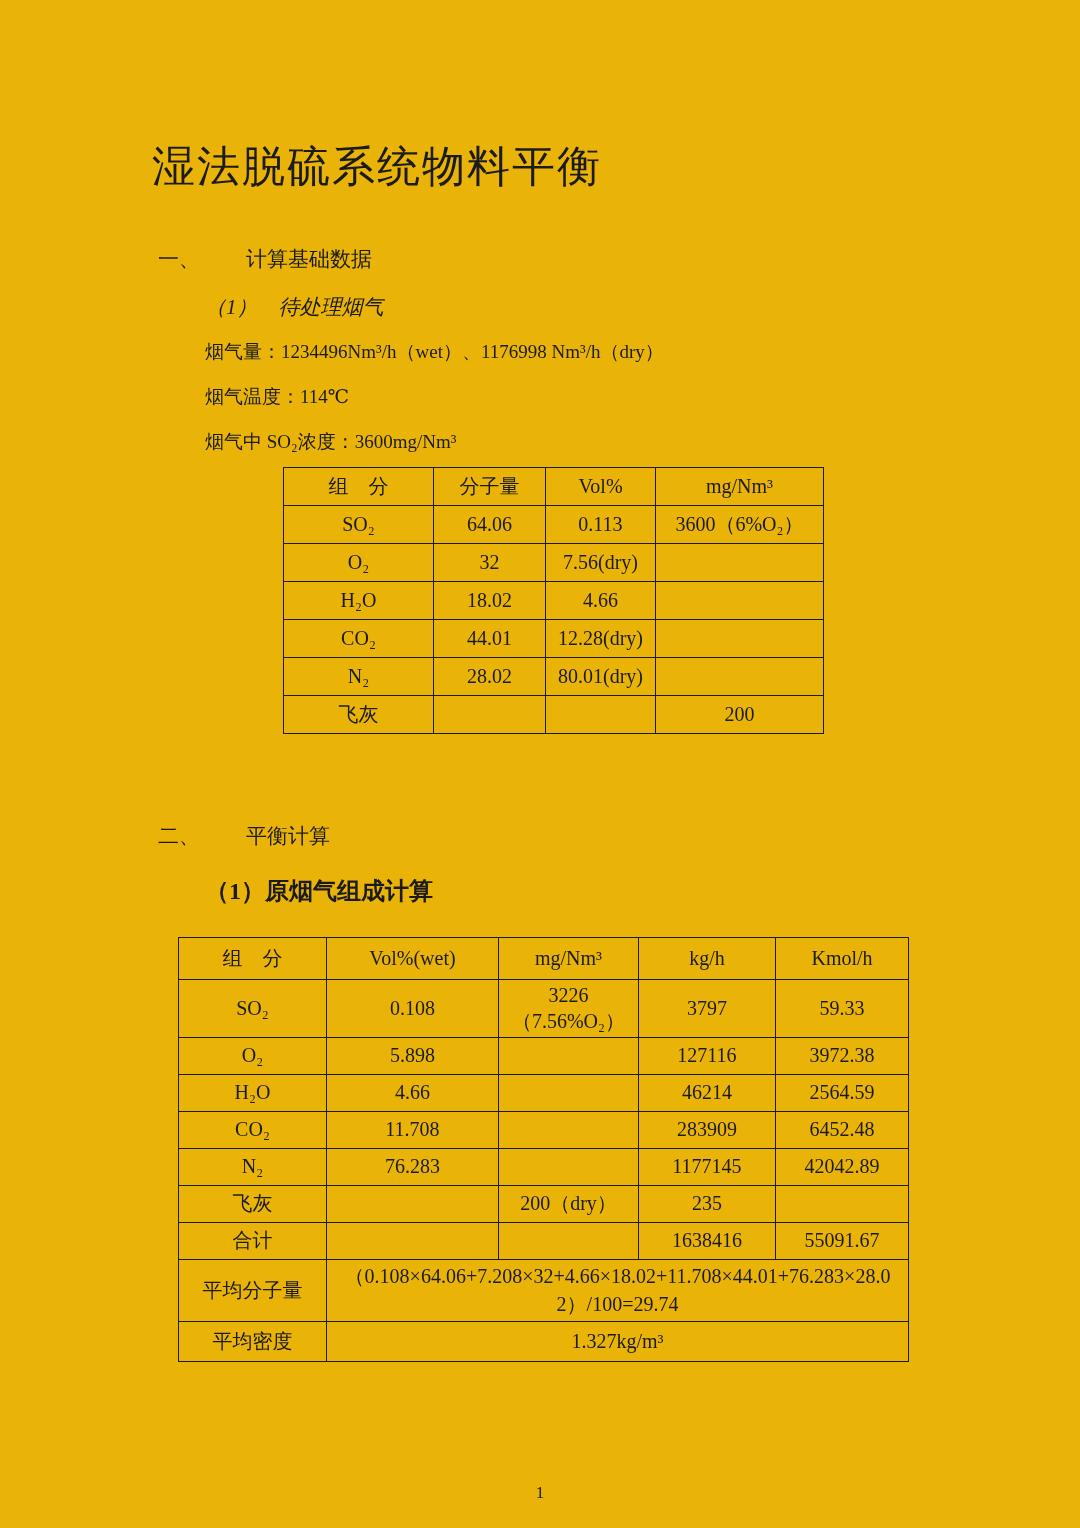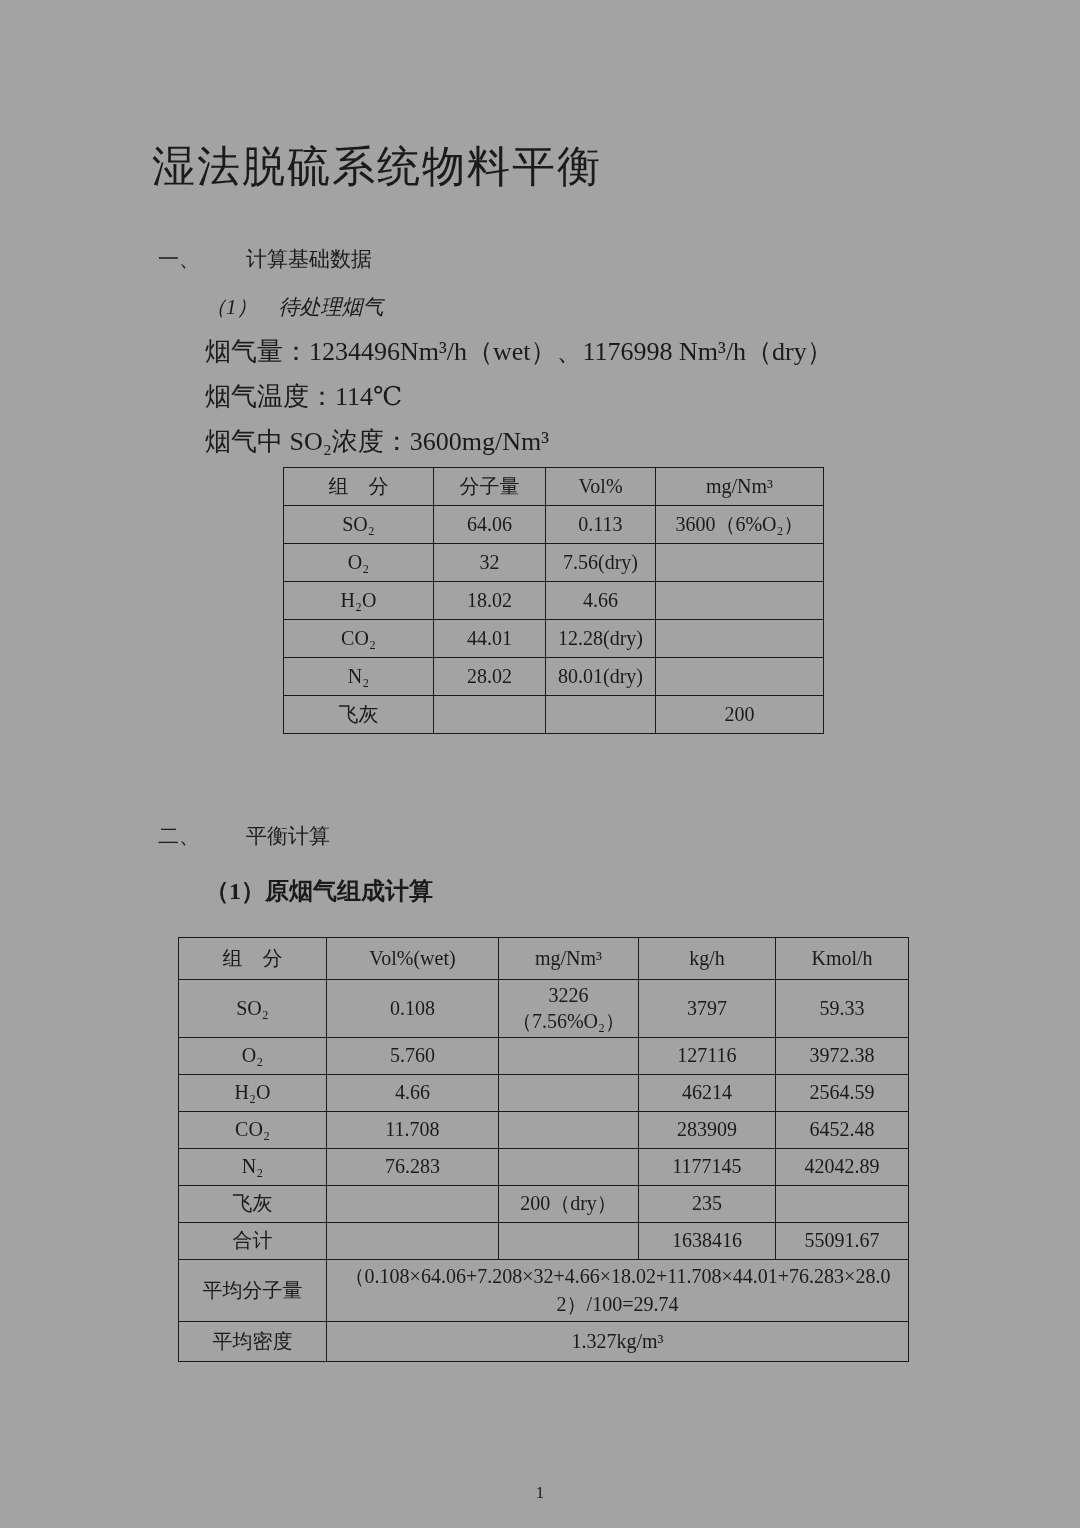--- a/index.html
+++ b/index.html
@@ -1,20 +1,20 @@
 <!DOCTYPE html>
 <html><head>
 <meta charset="utf-8">
 <style>
   html, body { margin: 0; padding: 0; background: #ffffff; }
   .page {
     position: relative;
     width: 1080px;
     height: 1528px;
-    background: #a3a3a3;
+    background: #eab308;
     color: #1b1b1b;
     font-family: "Liberation Serif", "DejaVu Serif", serif;
     overflow: hidden;
   }
   .doc-title {
     margin: 0;
     padding: 141px 0 0 152px;
     font-size: 43px;
     font-weight: 400;
     letter-spacing: 2px;
@@ -27,21 +27,21 @@
   }
   .sec-heading .sec-title { margin-left: 46px; }
   .subsec {
     margin: 20px 0 0 205px;
     font-size: 21px;
     line-height: 28px;
     font-style: italic;
   }
   .para {
     margin: 17px 0 0 205px;
-    font-size: 26px;
+    font-size: 19px;
     line-height: 28px;
   }
   .subsec2 {
     margin: 25px 0 0 205px;
     font-size: 24px;
     font-weight: 700;
     line-height: 32px;
   }
   table.data-table {
     border-collapse: collapse;
@@ -173,21 +173,21 @@
       <tr class="h-tall">
         <td>SO₂</td>
         <td>0.108</td>
         <td class="multiline">3226
 （7.56%O₂）</td>
         <td>3797</td>
         <td>59.33</td>
       </tr>
       <tr class="h-std">
         <td>O₂</td>
-        <td>5.760</td>
+        <td>5.898</td>
         <td></td>
         <td>127116</td>
         <td>3972.38</td>
       </tr>
       <tr class="h-std">
         <td>H₂O</td>
         <td>4.66</td>
         <td></td>
         <td>46214</td>
         <td>2564.59</td>

